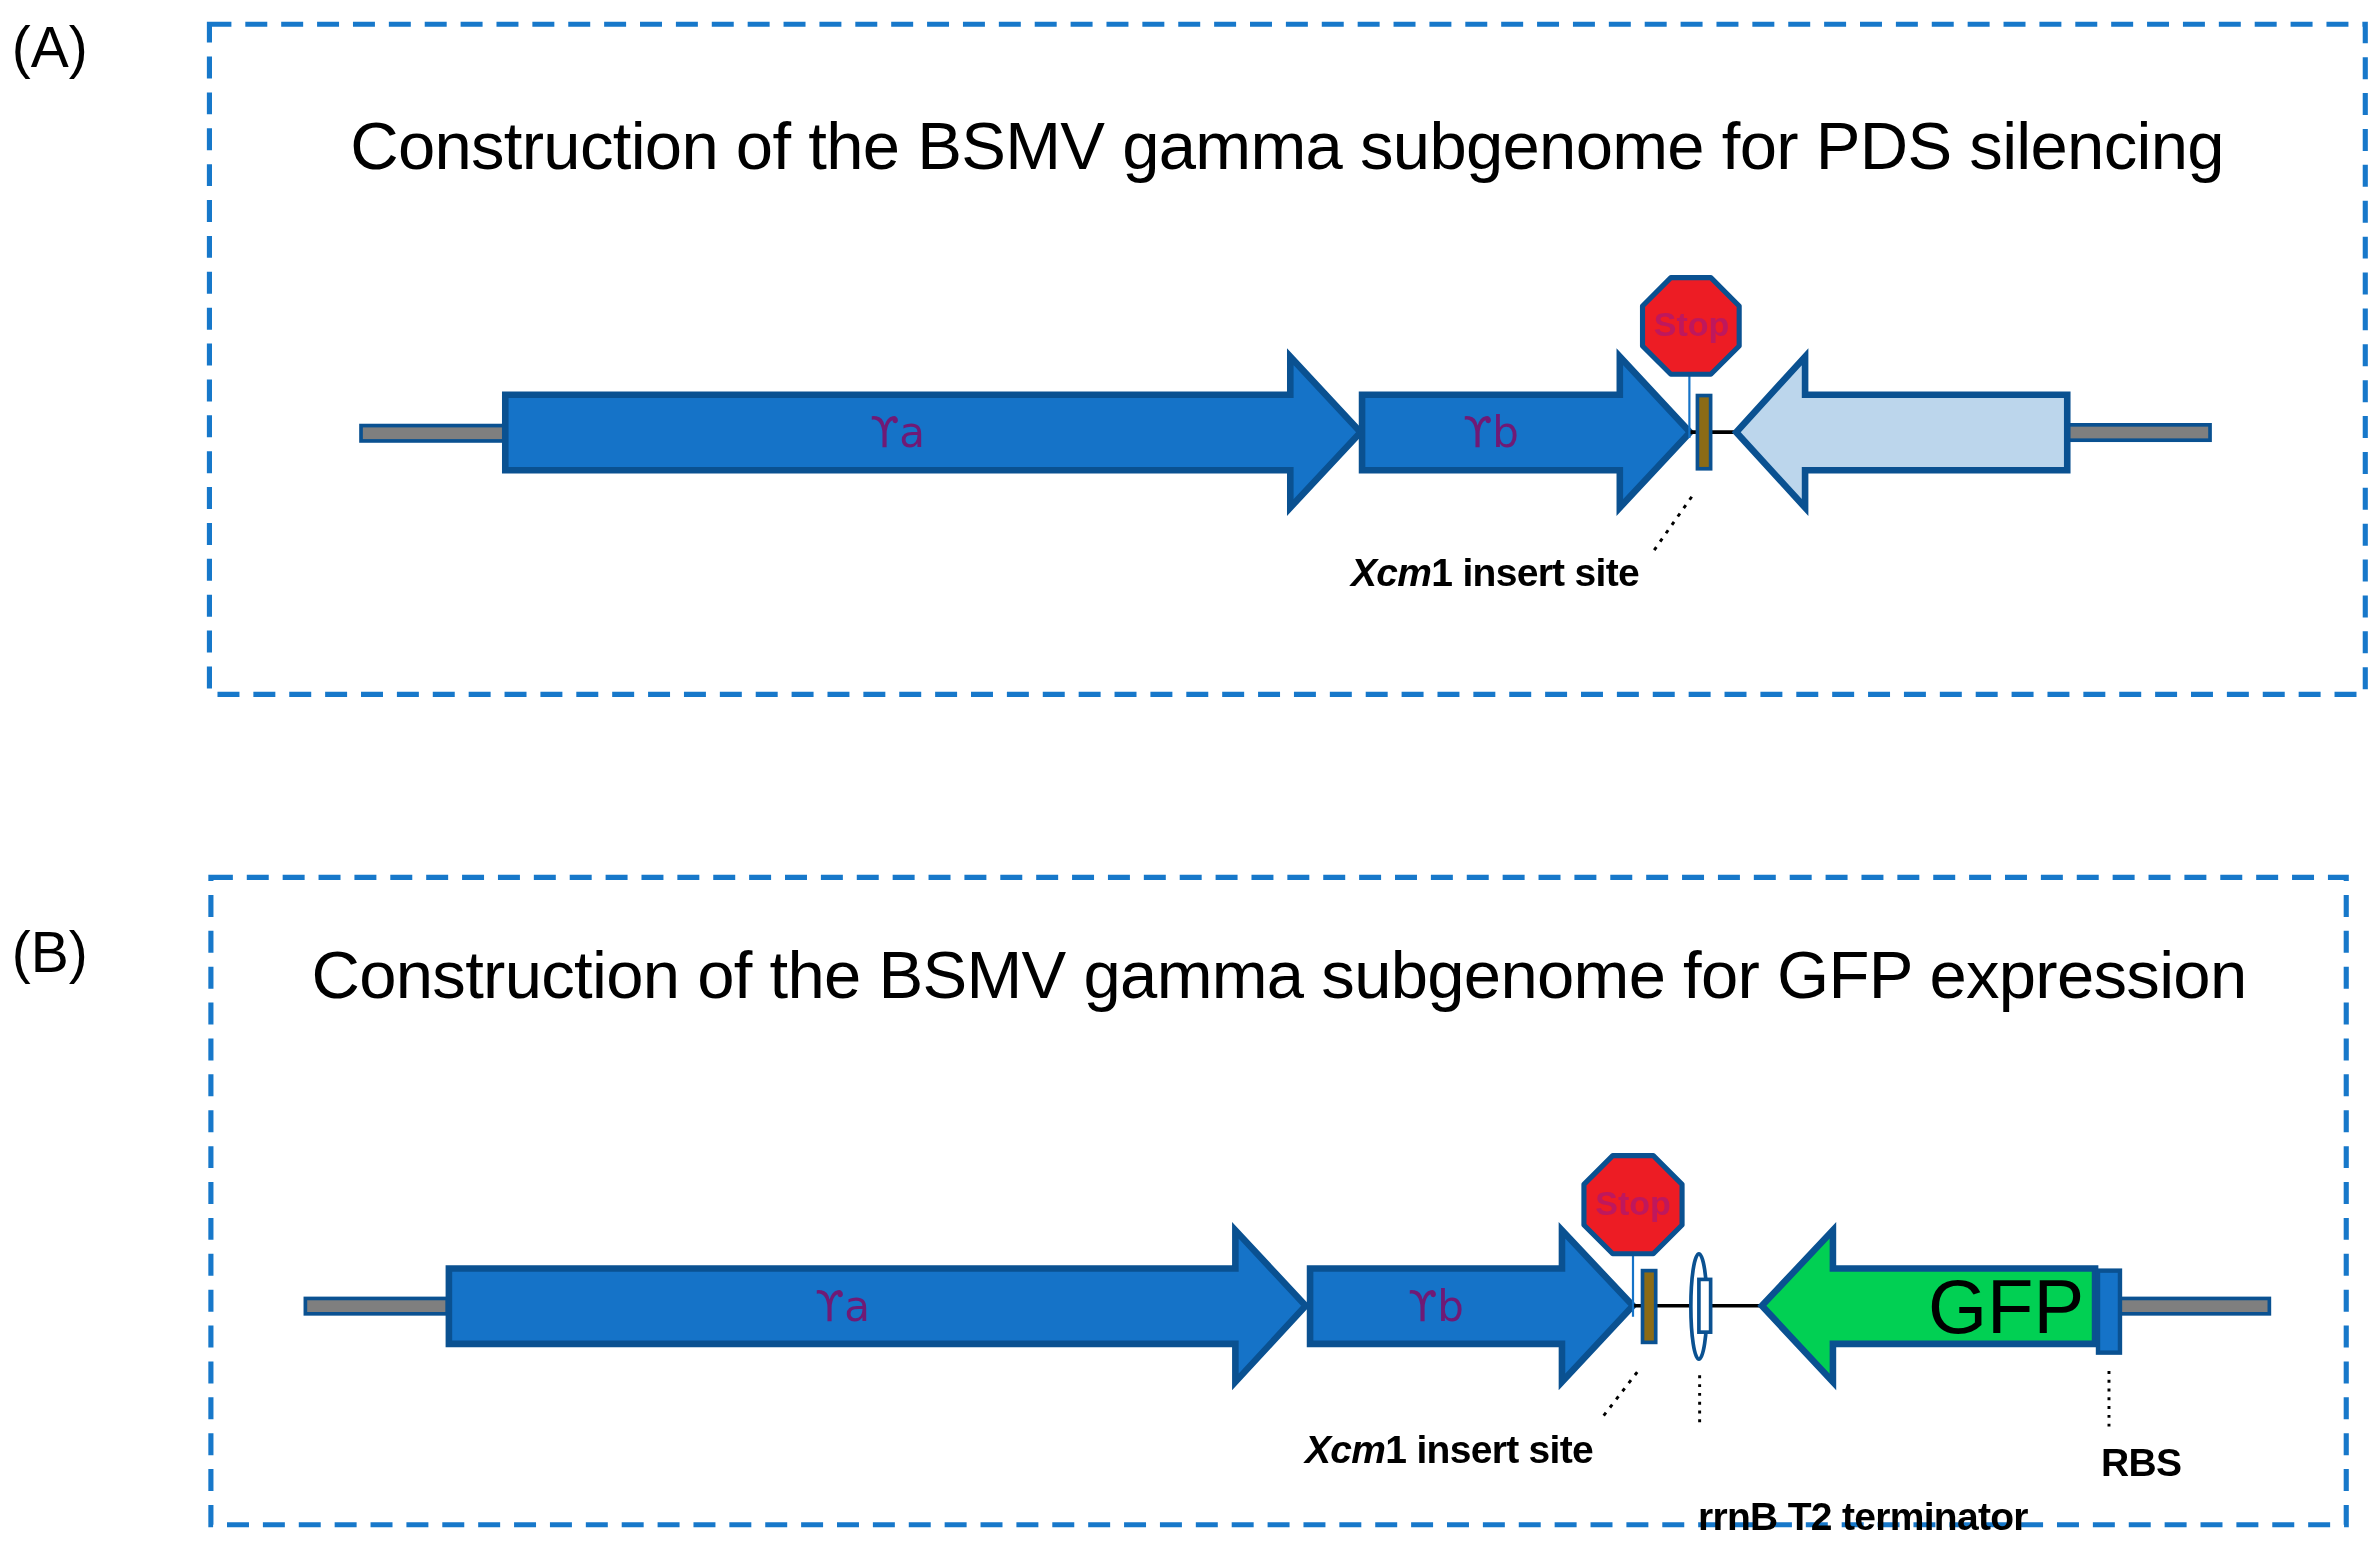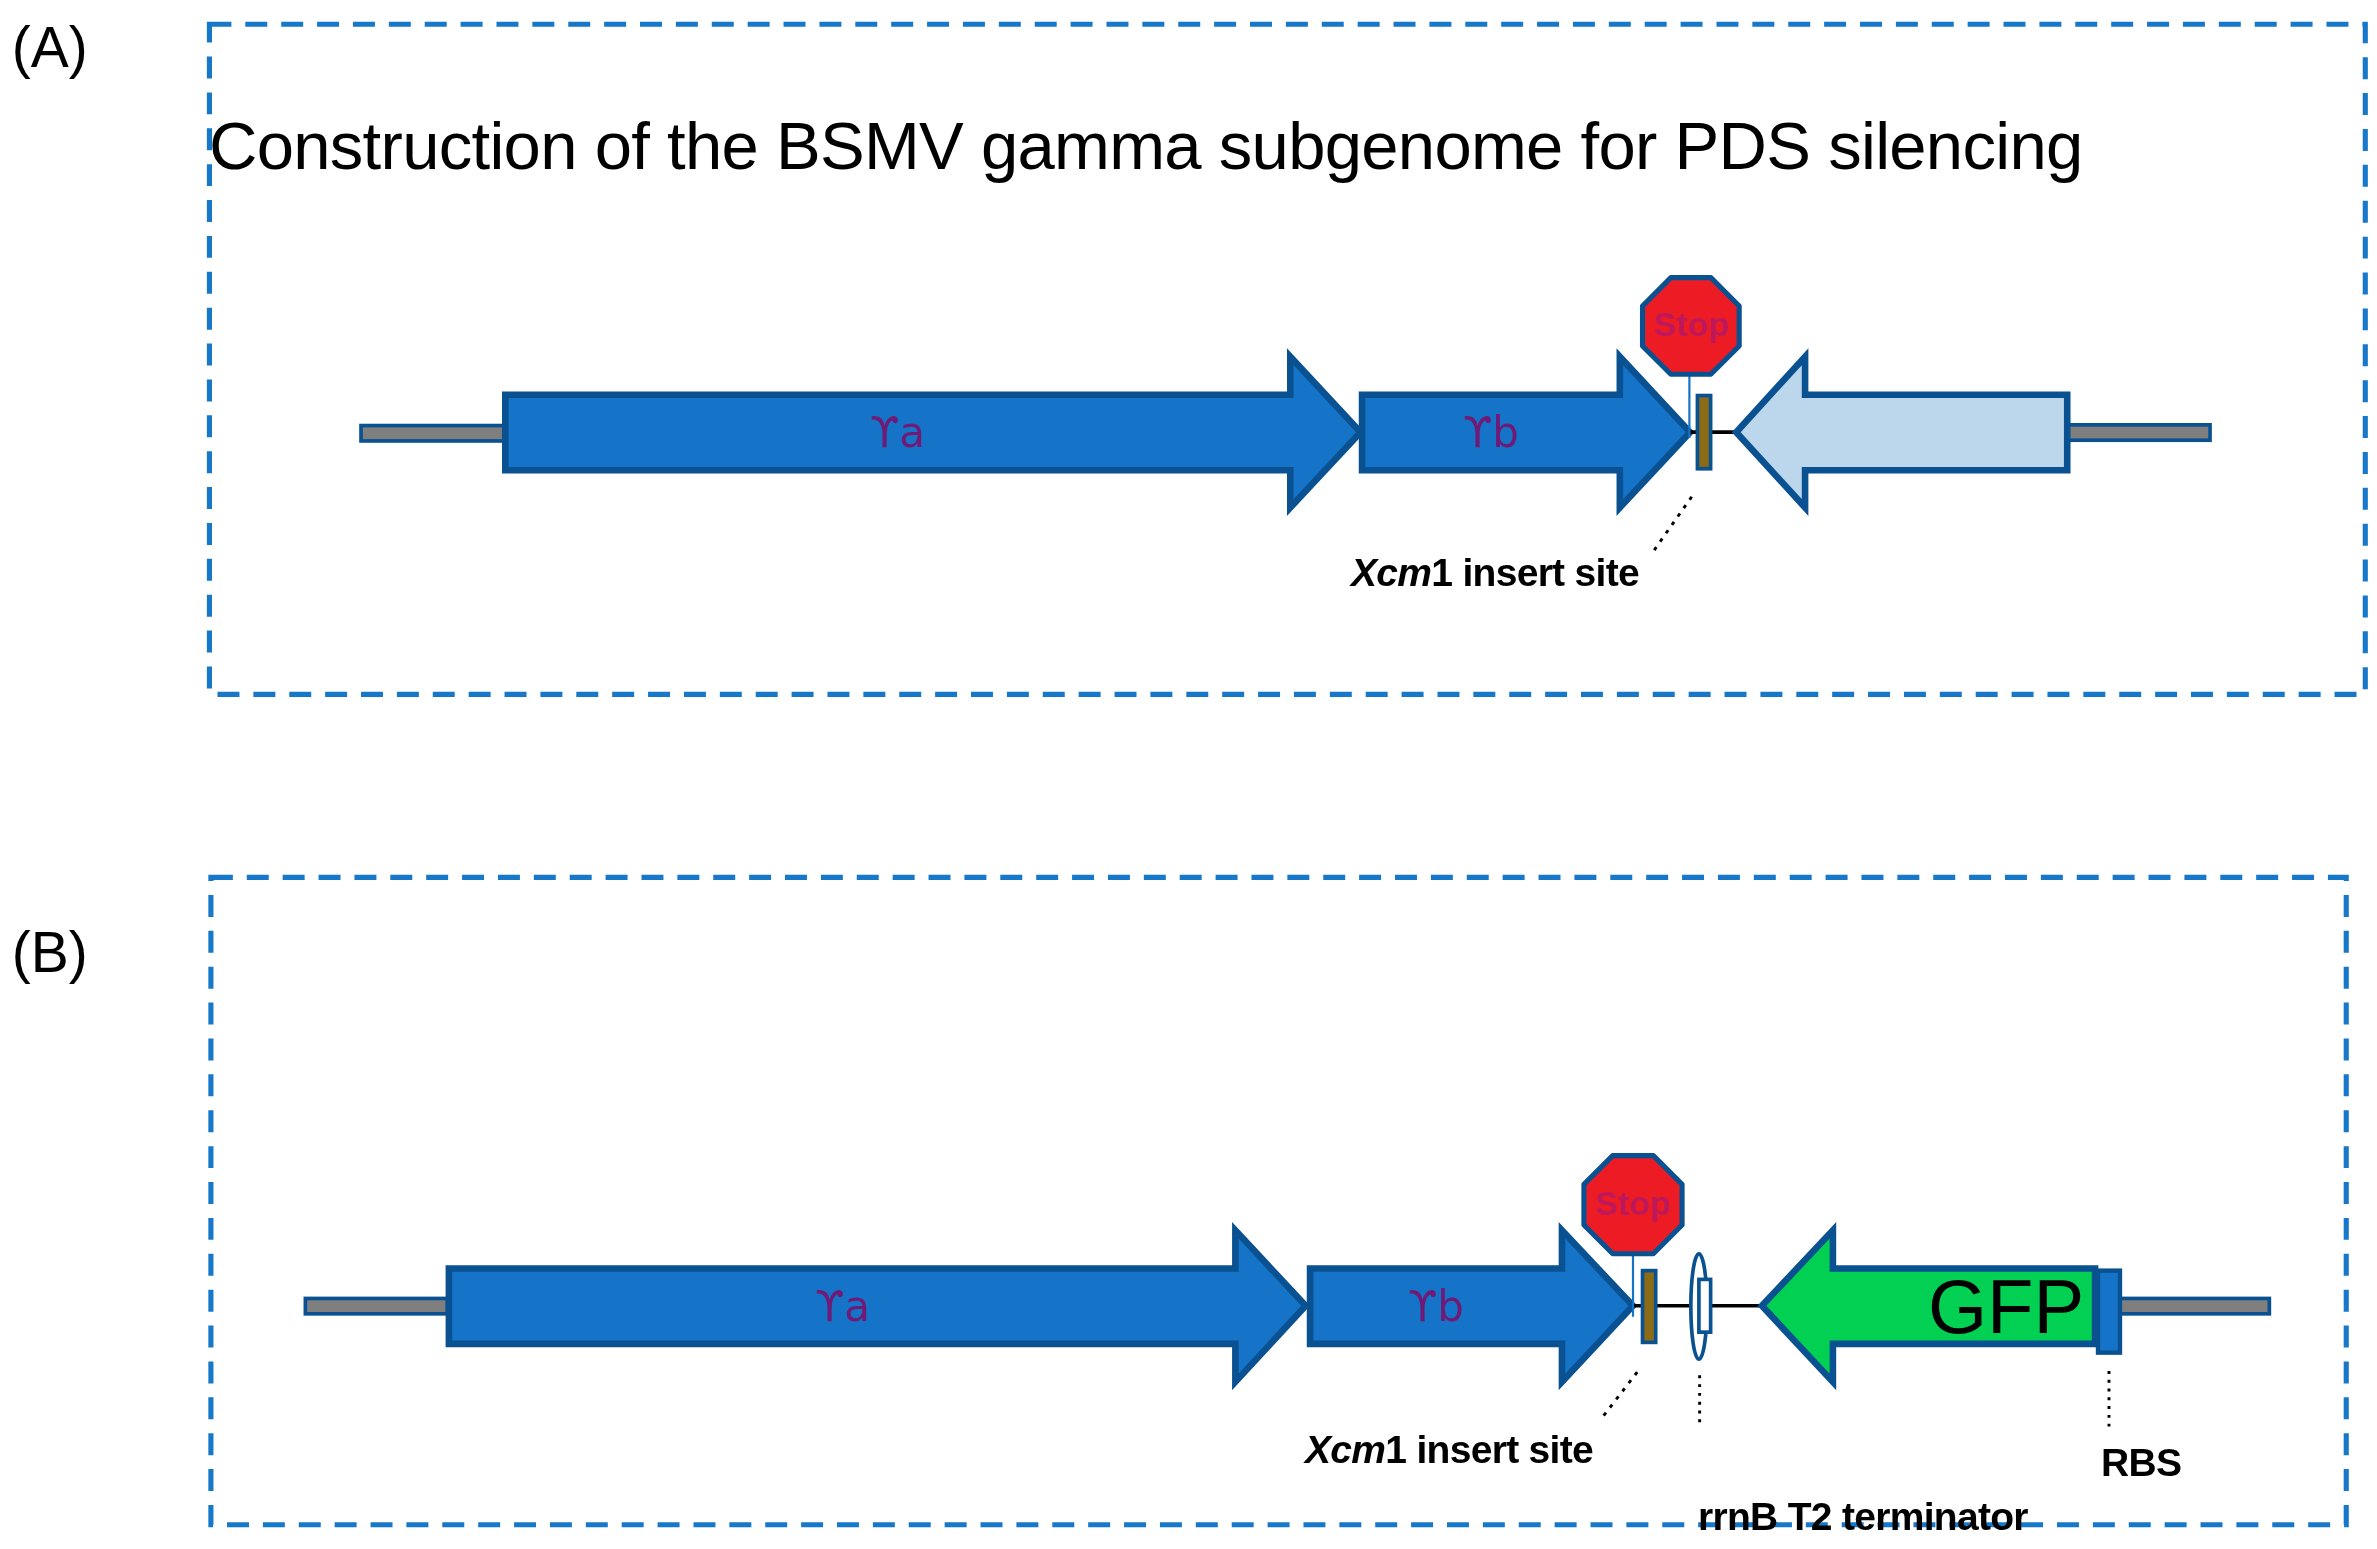--- a/index.html
+++ b/index.html
@@ -17,21 +17,21 @@
   .page{
     position:relative;
     width:2377px;height:1549px;
     background:#ffffff;
     overflow:hidden;
     font-family:"Liberation Sans", sans-serif;
   }
   .layer{position:absolute;left:0;top:0;}
   .txt{position:absolute;color:var(--text-black);white-space:nowrap;}
   .panel-tag{font-size:57px;line-height:1.1;}
-  .panel-title{font-size:67px;text-align:left;letter-spacing:-0.7px;}
+  .panel-title{font-size:67px;text-align:center;letter-spacing:-0.7px;}
   .gamma-label{
     display:flex;align-items:center;justify-content:center;
     font-family:"DejaVu Sans", sans-serif;
     font-size:42px;color:#701a75;
   }
   .gene-label{
     display:flex;align-items:center;justify-content:center;
     font-size:73px;color:var(--text-black);
   }
   .stop-label{
@@ -103,20 +103,21 @@
 
   <div class="txt gamma-label" style="left:1362px;top:395px;width:258px;height:75px;">ϒb</div>
 
   <div class="txt stop-label" style="left:1643px;top:276px;width:97px;height:97px;">Stop</div>
 
 
   <div class="txt anno" style="left:1351px;top:551px;"><span class="it">Xcm</span><span>1 insert site</span></div>
 
   <div class="txt panel-tag" style="left:11.7px;top:921px;">(B)</div>
 
+  <div class="txt panel-title" style="left:211px;top:936px;width:2136px;">Construction of the BSMV gamma subgenome for GFP expression</div>
 
   <div class="txt gamma-label" style="left:449px;top:1269px;width:787px;height:75px;">ϒa</div>
 
   <div class="txt gamma-label" style="left:1310px;top:1269px;width:252px;height:75px;">ϒb</div>
 
   <div class="txt stop-label" style="left:1584px;top:1154px;width:98px;height:98px;">Stop</div>
 
   <div class="txt gene-label" style="left:1875px;top:1269px;width:262px;height:75px;font-size:76px;">GFP</div>
 
   <div class="txt anno" style="left:1216px;top:1428px;width:377px;text-align:right;"><span class="it">Xcm</span><span>1 insert site</span></div>

